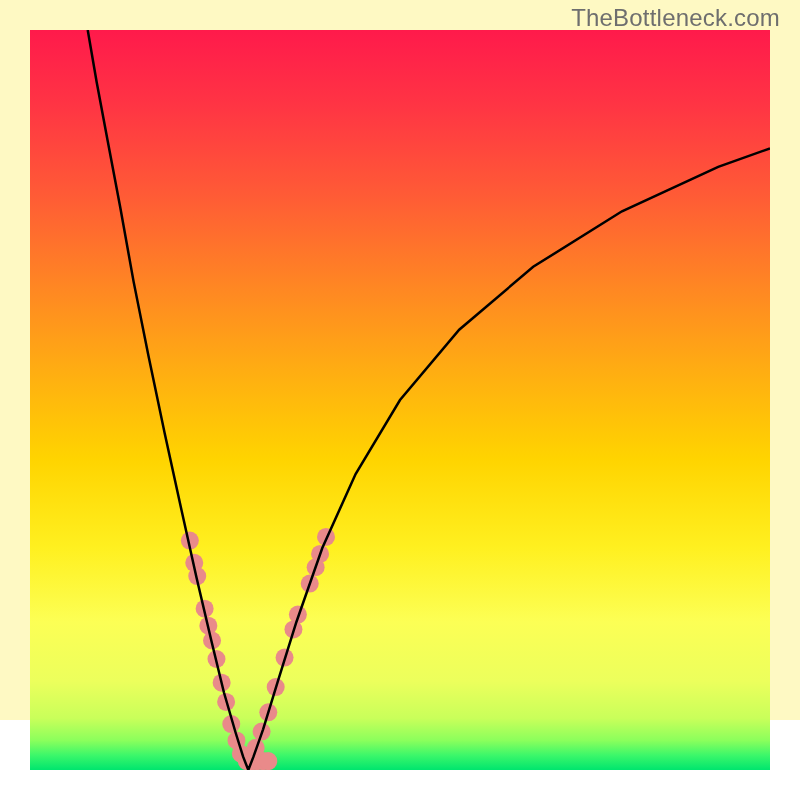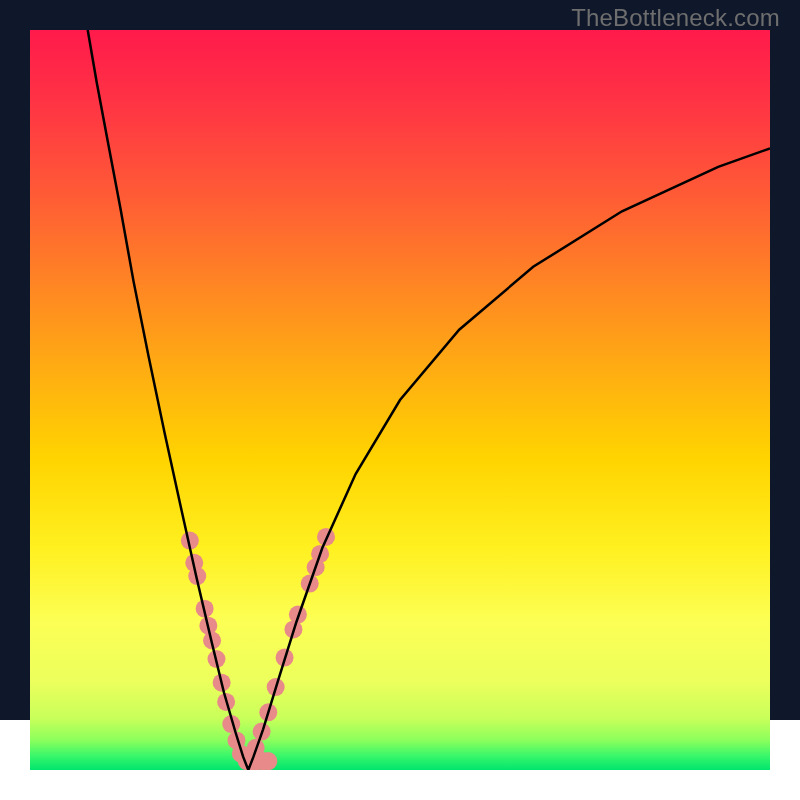--- a/index.html
+++ b/index.html
@@ -5,21 +5,21 @@
   html, body {
     margin: 0;
     padding: 0;
     width: 800px;
     height: 800px;
     overflow: hidden;
   }
   .frame {
     width: 800px;
     height: 720px;
-    background: #0f172a;
+    background: #fef9c3;
     position: relative;
   }
   .watermark {
     position: absolute;
     top: 4px;
     right: 20px;
     font-family: Arial, Helvetica, sans-serif;
     font-size: 24px;
     font-weight: 500;
     color: #6e6e6e;

